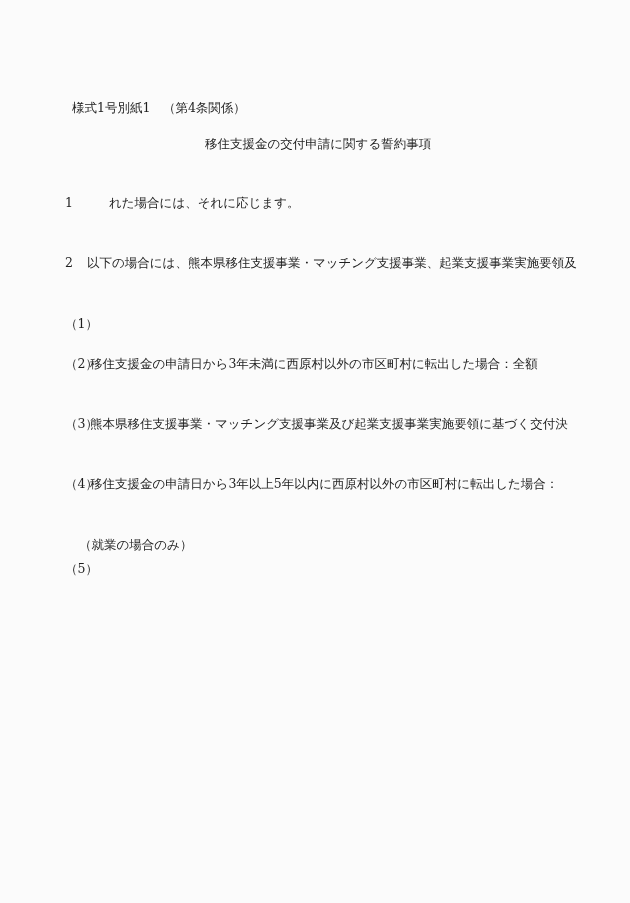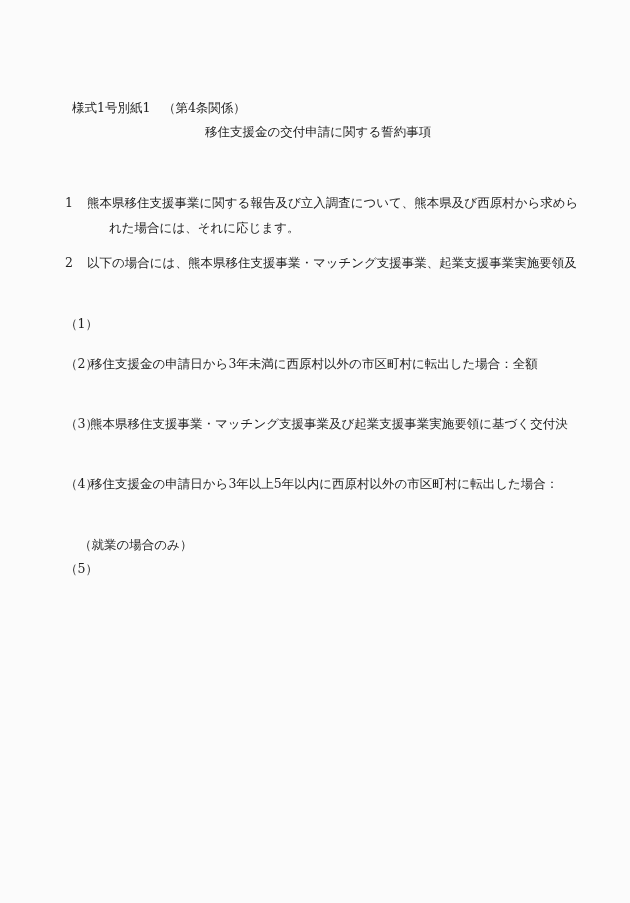--- a/index.html
+++ b/index.html
@@ -37,33 +37,32 @@
     line-height: 25px;
     white-space: nowrap;
   }
   
   .clause .line.first { margin-left: 87px; }
   .clause .line.cont  { margin-left: 109px; }
   
   .sub .line.first { margin-left: 90px; }
   .sub .line.cont  { margin-left: 90px; }
   .form-number { left: 72px; top: 95px; }
-  .doc-title   { left: 205px; top: 119px; }
+  .doc-title   { left: 205px; top: 131px; }
   .note-line   { left: 79px; top: 532px; }
 </style>
 </head>
 <body>
 
 <div class="abs form-number">様式1号別紙1　（第4条関係）</div>
 
 <div class="abs doc-title">移住支援金の交付申請に関する誓約事項</div>
 
 <div class="block clause" style="top:190px">
   <span class="num">1</span>
-  <div class="line first">熊本県移住支援事業に関する報告及び立入調査について、熊本県及び西原村から求めら</div>
   <div class="line cont">れた場合には、それに応じます。</div>
 </div>
 
 <div class="block clause" style="top:250px">
   <span class="num">2</span>
   <div class="line first">以下の場合には、熊本県移住支援事業・マッチング支援事業、起業支援事業実施要領及</div>
 </div>
 
 <div class="block sub" style="top:311px">
   <span class="num">（1）</span>

